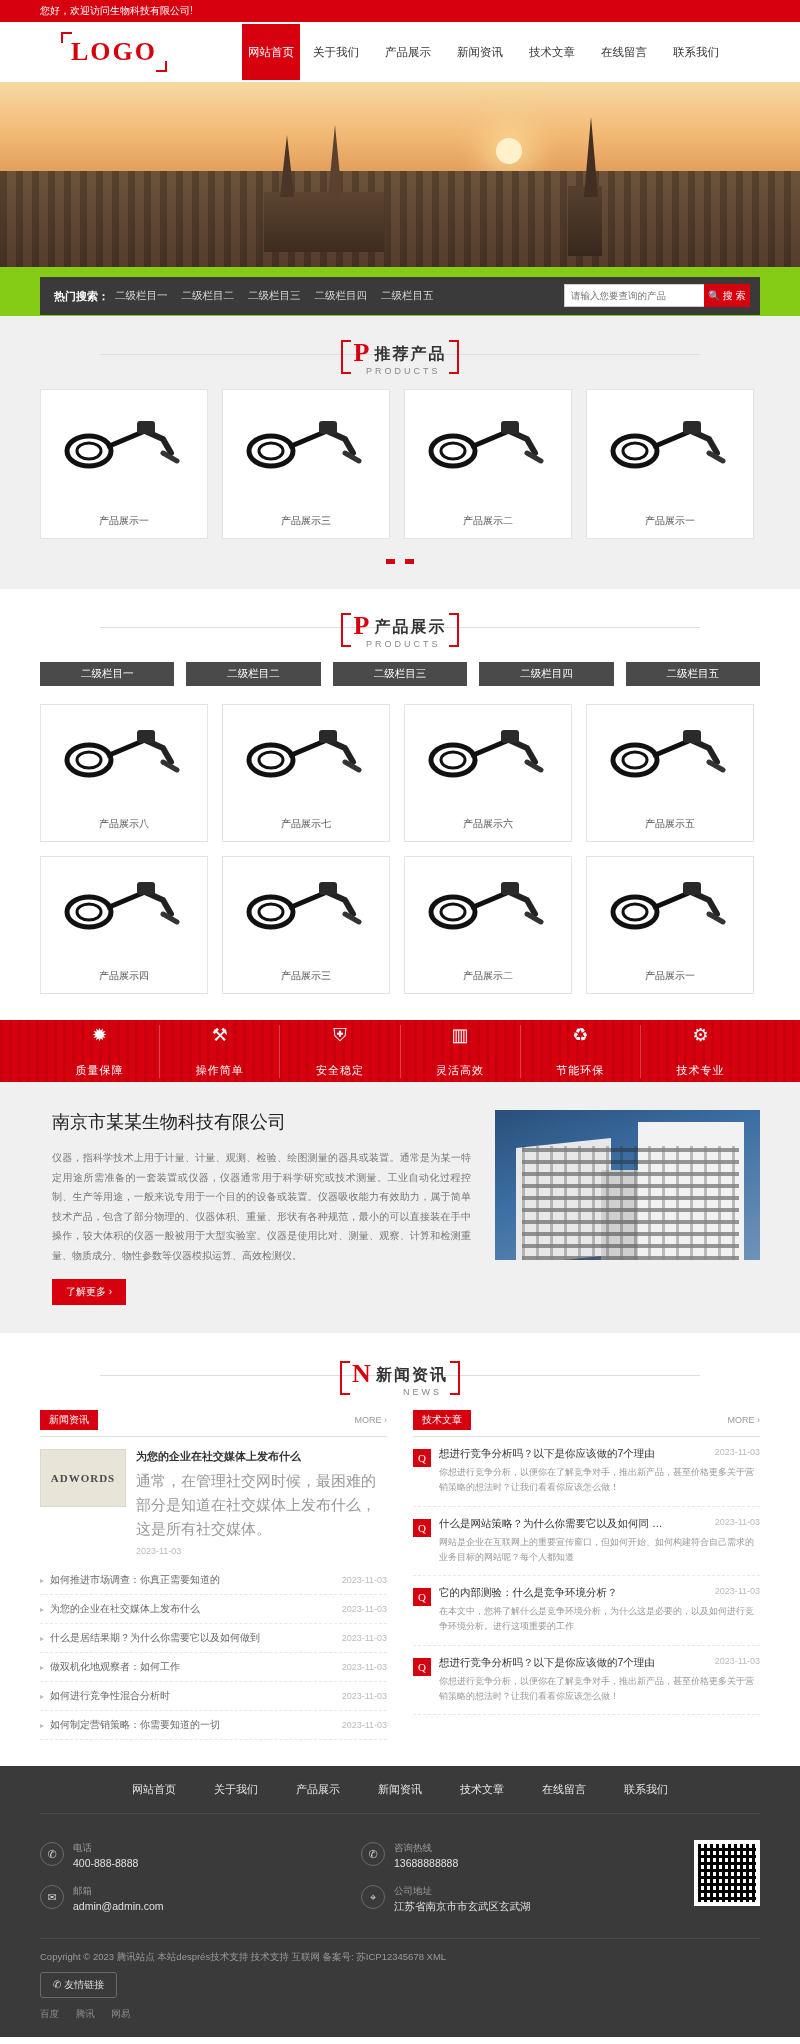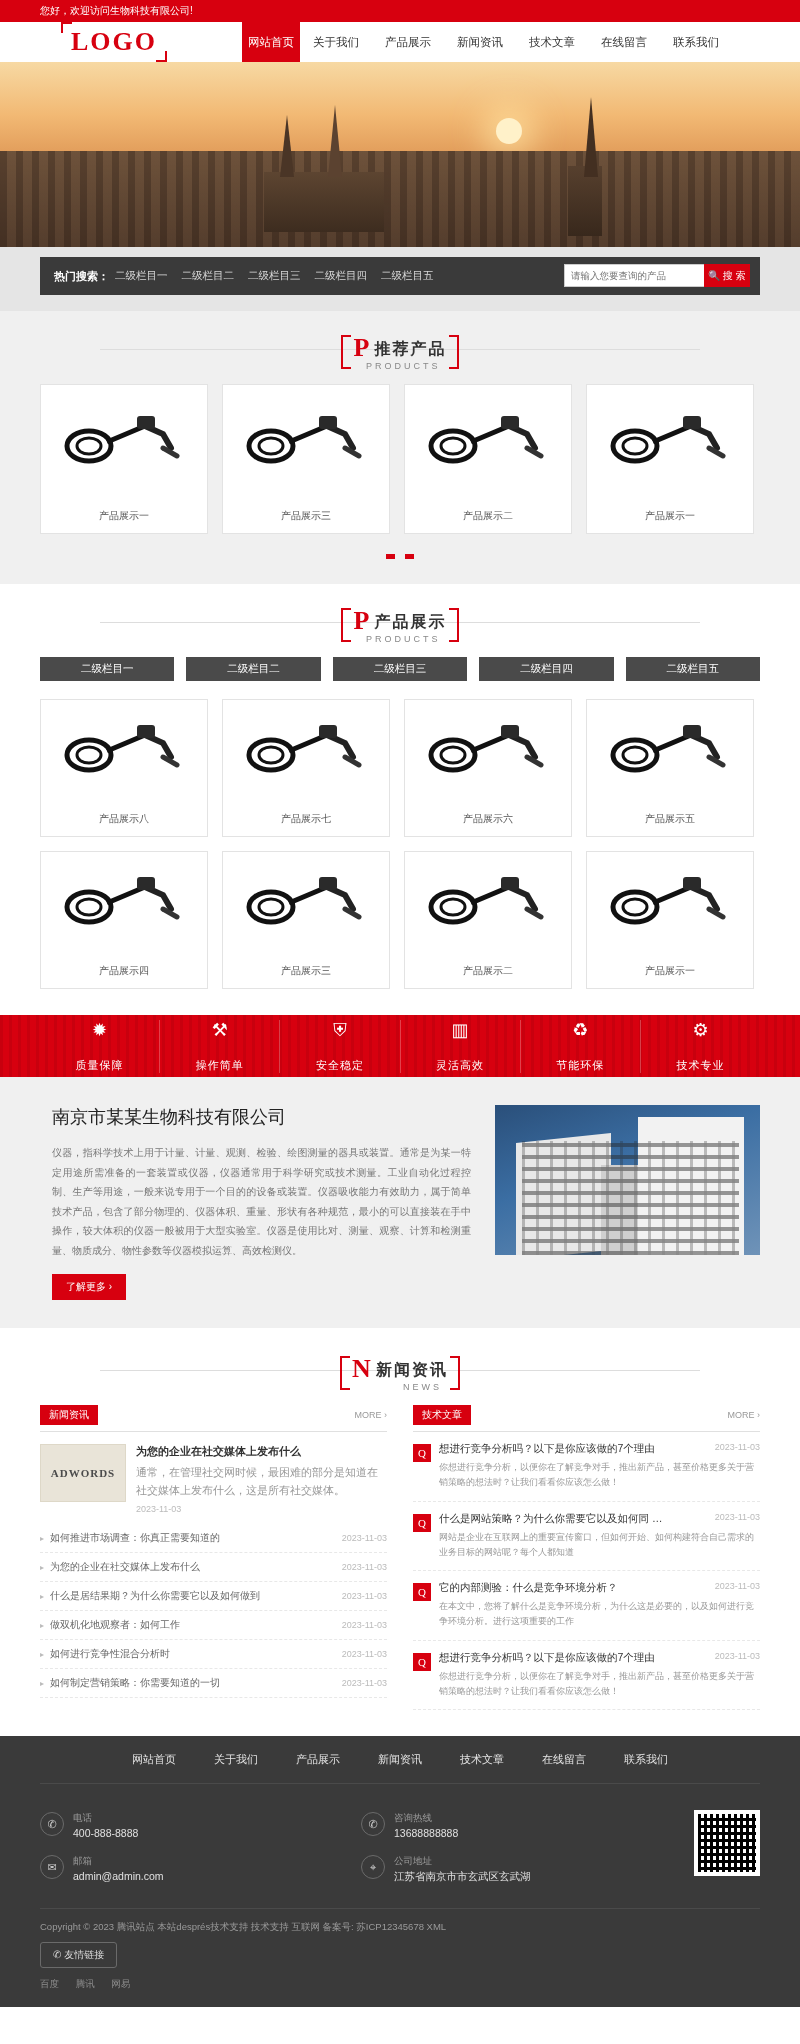--- a/index.html
+++ b/index.html
@@ -18,21 +18,21 @@
     color: #fff;
     height: 22px;
     line-height: 22px;
     font-size: 10px;
     padding: 0 40px;
   }
   .topbar .inner { width: 720px; margin: 0 auto; }
 
   
   .header {
-    height: 40px;
+    height: 60px;
     display: flex;
     align-items: center;
     background: #fff;
     padding: 0 12px;
     justify-content: center;
   }
   .logo-box { width: 230px; display: flex; align-items: center; padding-left: 55px; }
   .logo-text {
     font-family: "Liberation Serif", serif;
     font-weight: bold;
@@ -103,21 +103,21 @@
   .banner .church {
     position: absolute; left: 33%; bottom: 8%; width: 120px; height: 60px;
     background: linear-gradient(#5d4531, #3d2c1f);
   }
   .banner .tower2 {
     position: absolute; left: 71%; bottom: 6%; width: 34px; height: 70px;
     background: linear-gradient(#57402e, #38281c);
   }
 
   
-  .searchstrip-wrap { background: #e5e5e5; padding: 10px 0 16px; }
+  .searchstrip-wrap { background: #84cc16; padding: 10px 0 1px; }
   .searchstrip {
     width: 720px; margin: 0 auto;
     background: #3a3a3a;
     height: 38px;
     display: flex;
     align-items: center;
     padding: 0 14px;
     position: relative;
   }
   .searchstrip .hot-label { color: #fff; font-size: 11px; font-weight: bold; margin-right: 6px; }
@@ -250,21 +250,21 @@
   .news .colhead .more { margin-left: auto; font-size: 9px; color: #999; }
   .news .feature { display: flex; gap: 10px; padding: 12px 0 10px; }
   .news .thumb {
     width: 86px; height: 58px; flex: none;
     background: #e9e4d8; display: flex; align-items: center; justify-content: center;
     font-family: "Liberation Serif", serif; font-weight: bold; font-size: 11px; color: #4b4b4b;
     border: 1px solid #ded8c8; letter-spacing: 1px;
   }
   .news .feature .ft { flex: 1; }
   .news .feature .ft h4 { font-size: 11px; color: #333; font-weight: bold; margin-bottom: 5px; }
-  .news .feature .ft p { font-size: 11px; color: #999; line-height: 1.6; }
+  .news .feature .ft p { font-size: 15px; color: #999; line-height: 1.6; }
   .news .feature .ft .date { font-size: 9px; color: #bbb; margin-top: 5px; }
   .news .nlist li {
     list-style: none; display: flex; align-items: center;
     font-size: 10px; color: #666; padding: 7px 0; border-bottom: 1px dashed #e8e8e8;
   }
   .news .nlist li .bullet { color: #bbb; margin-right: 6px; font-size: 8px; }
   .news .nlist li .d { margin-left: auto; color: #bbb; font-size: 9px; }
 
   .news .qlist .qitem { display: flex; gap: 8px; padding: 10px 0; border-bottom: 1px dashed #e8e8e8; }
   .news .qlist .qicon {

